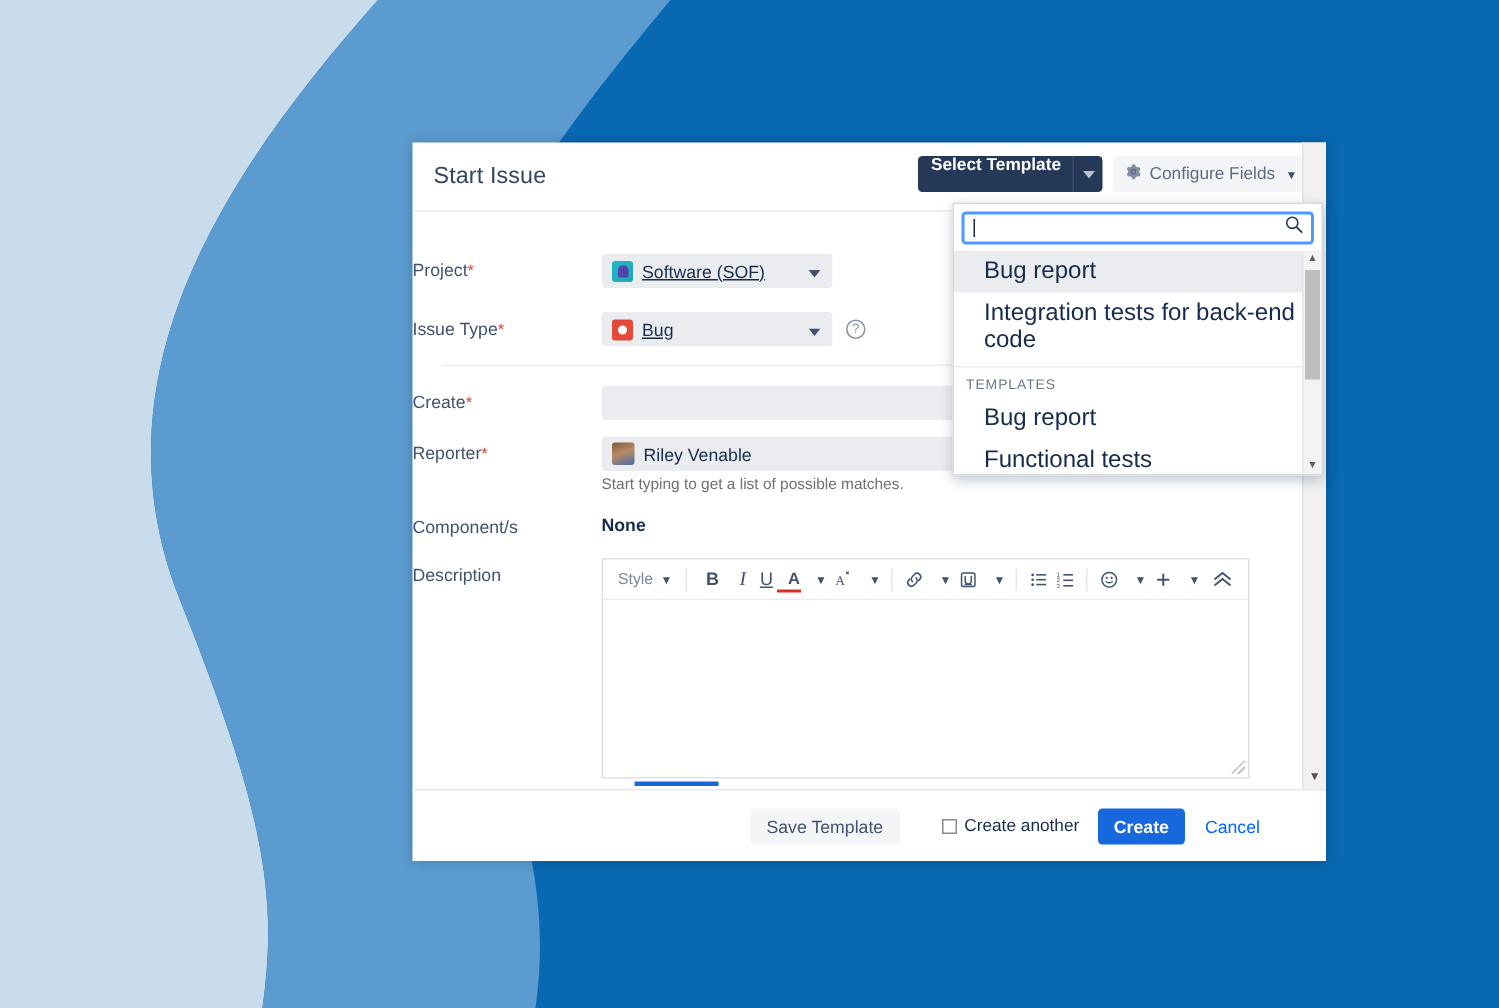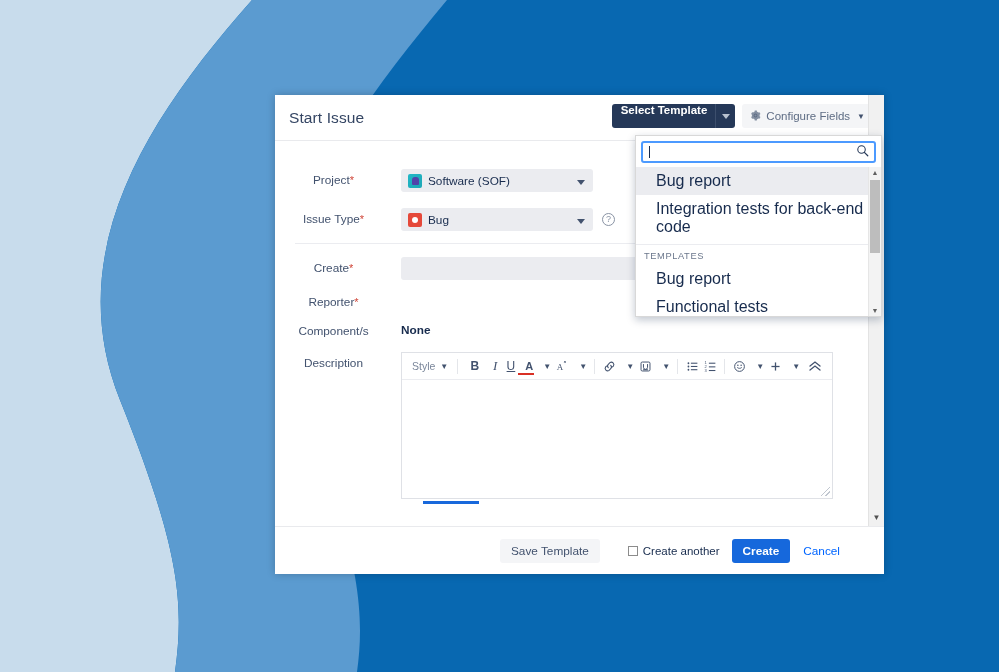--- a/index.html
+++ b/index.html
@@ -54,35 +54,35 @@
     height: 24px; display: flex; align-items: center; gap: 5px;
     border-radius: 3px; font-size: 11.5px;
     padding: 0 8px; cursor: pointer; user-select: none;
   }
 
   
   .dlg-body { position: relative; height: 385px; }
 
   .row { display: flex; align-items: flex-start; margin-bottom: 0; }
   .lbl {
-    width: 126px; text-align: center; padding-right: 9px;
+    width: 126px; text-align: left; padding-right: 9px;
     font-size: 11.8px; color: #42526e; padding-top: 4px;
     flex: 0 0 126px;
   }
   .req { color: #d04437; font-size: 11px; }
   .fld { flex: 1; min-width: 0; }
 
   .select-box, .text-box {
     height: 23px; border: 1px solid transparent;
     background: #ebecf0; border-radius: 3px;
     display: flex; align-items: center;
     font-size: 11.8px; color: #172b4d;
     padding: 0 6px; position: relative;
   }
-  .select-box { width: 192px; }
+  .select-box { width: 154px; text-decoration: underline; }
   .sel-caret {
     position: absolute; right: 7px; top: 50%;
     transform: translateY(-50%); color: #42526e;
   }
   .icon-sq {
     width: 14px; height: 14px; border-radius: 2px;
     margin-right: 6px; flex: 0 0 14px;
     display: flex; align-items: center; justify-content: center;
   }
   .icon-project { background: linear-gradient(135deg,#21b8c7 0%,#1ea7b5 100%); }
@@ -316,20 +316,27 @@
         </div>
       </div>
     </div>
 
     <div style="height:11px"></div>
 
     <div class="row">
       <div class="lbl">
         <span>Reporter</span><span class="req">*</span>
       </div>
+      <div class="fld">
+        <div class="text-box wide-box">
+          <span class="avatar"></span>
+          <span>Riley Venable</span>
+        </div>
+        <div class="hint">Start typing to get a list of possible matches.</div>
+      </div>
     </div>
 
     <div style="height:11px"></div>
 
     <div class="row">
       <div class="lbl">Component/s</div>
       <div class="fld">
         <div class="static-val">None</div>
       </div>
     </div>

